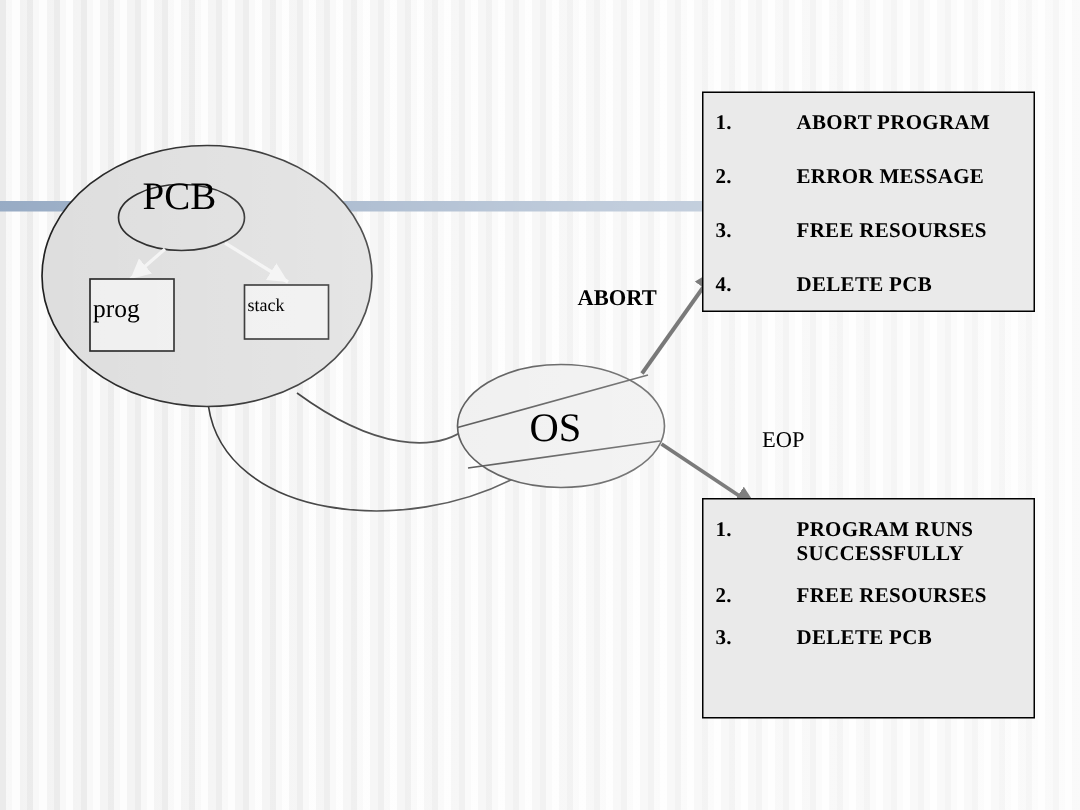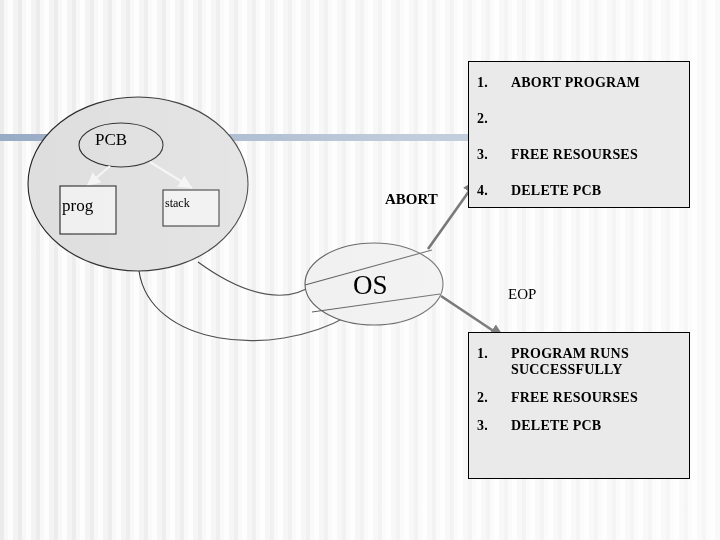--- a/index.html
+++ b/index.html
@@ -46,22 +46,22 @@
     position: absolute;
     left: 0; top: 0;
     width: 720px; height: 540px;
   }
   .lbl {
     position: absolute;
     color: #000;
     white-space: nowrap;
   }
   #pcb-label {
-    left: 95px; top: 130px;
-    font-size: 17px;
+    left: 95px; top: 116px;
+    font-size: 26px;
   }
   #prog-label {
     left: 62px; top: 196px;
     font-size: 17px;
   }
   #stack-label {
     left: 165px; top: 196px;
     font-size: 12px;
   }
   #os-label {
@@ -106,20 +106,21 @@
     color: #000;
   }
   .item-num {
     width: 42px;
     flex: 0 0 42px;
     padding-left: 8px;
     box-sizing: border-box;
   }
   .item-text {
     flex: 1 1 auto;
+    margin-left: 20px;
   }
   .item-text .l2 {
     display: block;
   }
   #panel-trap .panel-list { padding-top: 13px; }
   #panel-trap .panel-item { margin-bottom: 20px; }
   #panel-eop .panel-list { padding-top: 13px; }
   #panel-eop .panel-item { margin-bottom: 12px; }
 </style>
 </head>
@@ -173,20 +174,21 @@
   <div class="lbl" id="eop-label">EOP</div>
 
   <div class="panel" id="panel-trap">
     <ul class="panel-list">
         <li class="panel-item">
           <span class="item-num">1.</span>
           <span class="item-text">ABORT PROGRAM</span>
         </li>
         <li class="panel-item">
           <span class="item-num">2.</span>
+          <span class="item-text">ERROR MESSAGE</span>
         </li>
         <li class="panel-item">
           <span class="item-num">3.</span>
           <span class="item-text">FREE RESOURSES</span>
         </li>
         <li class="panel-item">
           <span class="item-num">4.</span>
           <span class="item-text">DELETE PCB</span>
         </li>
       </ul>

